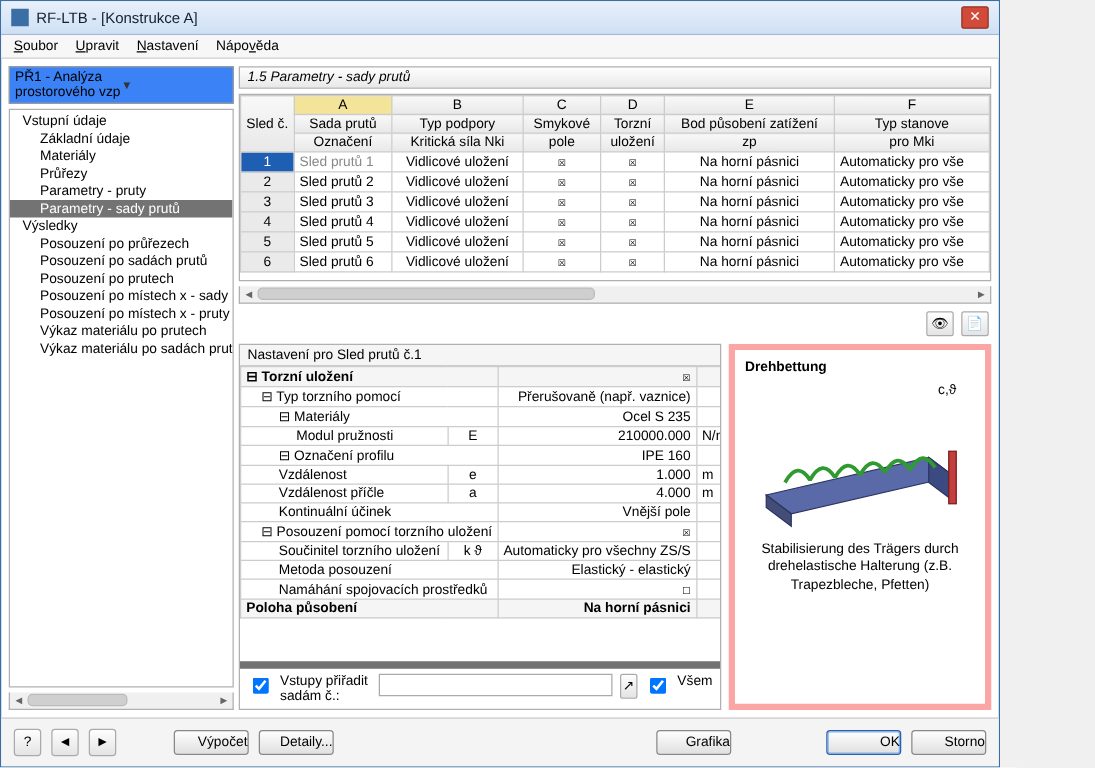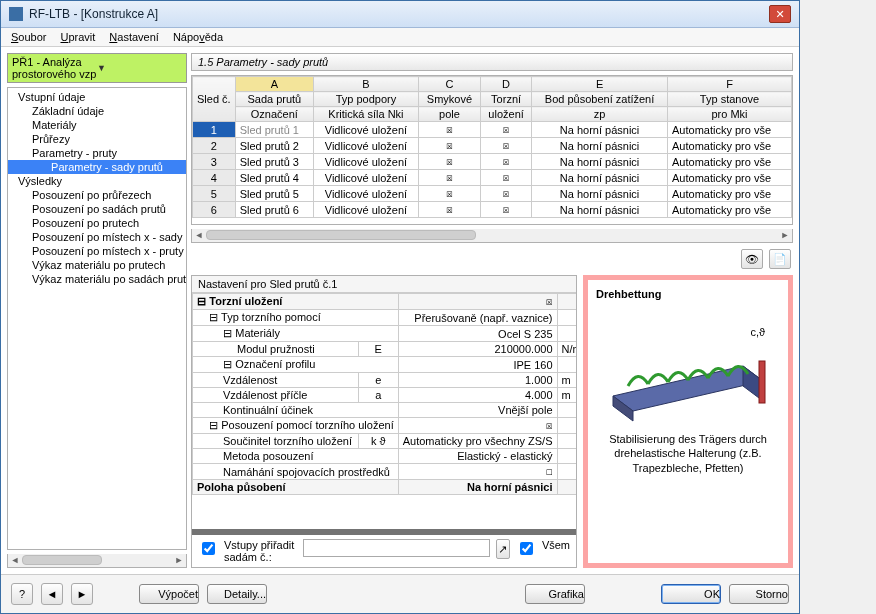--- a/index.html
+++ b/index.html
@@ -61,41 +61,40 @@
     min-height: 0;
   }
   .left-col {
     width: 180px;
     display: flex;
     flex-direction: column;
     gap: 4px;
   }
   .combo {
     border: 1px solid #999;
-    background: #bef264;
+    background: #3b82f6;
     padding: 2px 4px;
     display: flex;
     align-items: center;
   }
   .combo span { flex: 1; }
   .combo .chev { font-size: 9px; color: #333; }
   .tree {
     flex: 1;
     border: 1px solid #b0b0b0;
     background: #fff;
     overflow: auto;
     padding: 2px 0;
     font-size: 11px;
   }
   .tree-node { padding: 1px 4px 1px 10px; white-space: nowrap; }
   .tree-child { padding-left: 24px; }
   .tree-node.selected {
-    background: #3b82f6;
+    background: #737373;
     color: #fff;
-    text-align: center;
   }
   .right-col {
     flex: 1;
     display: flex;
     flex-direction: column;
     min-width: 0;
     gap: 4px;
   }
   .section-title {
     background: linear-gradient(#fefefe,#e8e8e8);
@@ -484,21 +483,21 @@
         <div class="graphic-pane">
           <div class="graphic-title">Drehbettung</div>
           <div class="graphic-img">
             <svg viewBox="0 0 190 120" width="190" height="120">
               <polygon points="20,90 150,60 170,75 40,105" fill="#5a6aa8" stroke="#2b3560"></polygon>
               <polygon points="150,60 170,75 170,95 150,80" fill="#3c4a82" stroke="#2b3560"></polygon>
               <polygon points="20,90 40,105 40,115 20,100" fill="#444c78" stroke="#2b3560"></polygon>
               <rect x="166" y="55" width="6" height="42" fill="#c04040" stroke="#801818"></rect>
               <path d="M35 80 Q45 62 55 78 M55 78 Q65 60 75 76 M75 76 Q85 58 95 74 M95 74 Q105 56 115 72 M115 72 Q125 54 135 70 M135 70 Q145 52 155 68" stroke="#2f9a2f" stroke-width="3" fill="none"></path>
             </svg>
-            <div style="position:absolute;top:20px;right:18px;font-size:11px">c,ϑ</div>
+            <div style="position:absolute;top:0;right:18px;font-size:11px">c,ϑ</div>
           </div>
           <div class="graphic-text">Stabilisierung des Trägers durch drehelastische Halterung (z.B. Trapezbleche, Pfetten)</div>
         </div>
       </div>
     </div>
   </div>
 
   <div class="bottom-bar">
     <div class="small-sq">?</div>
     <div class="small-sq">◄</div>

